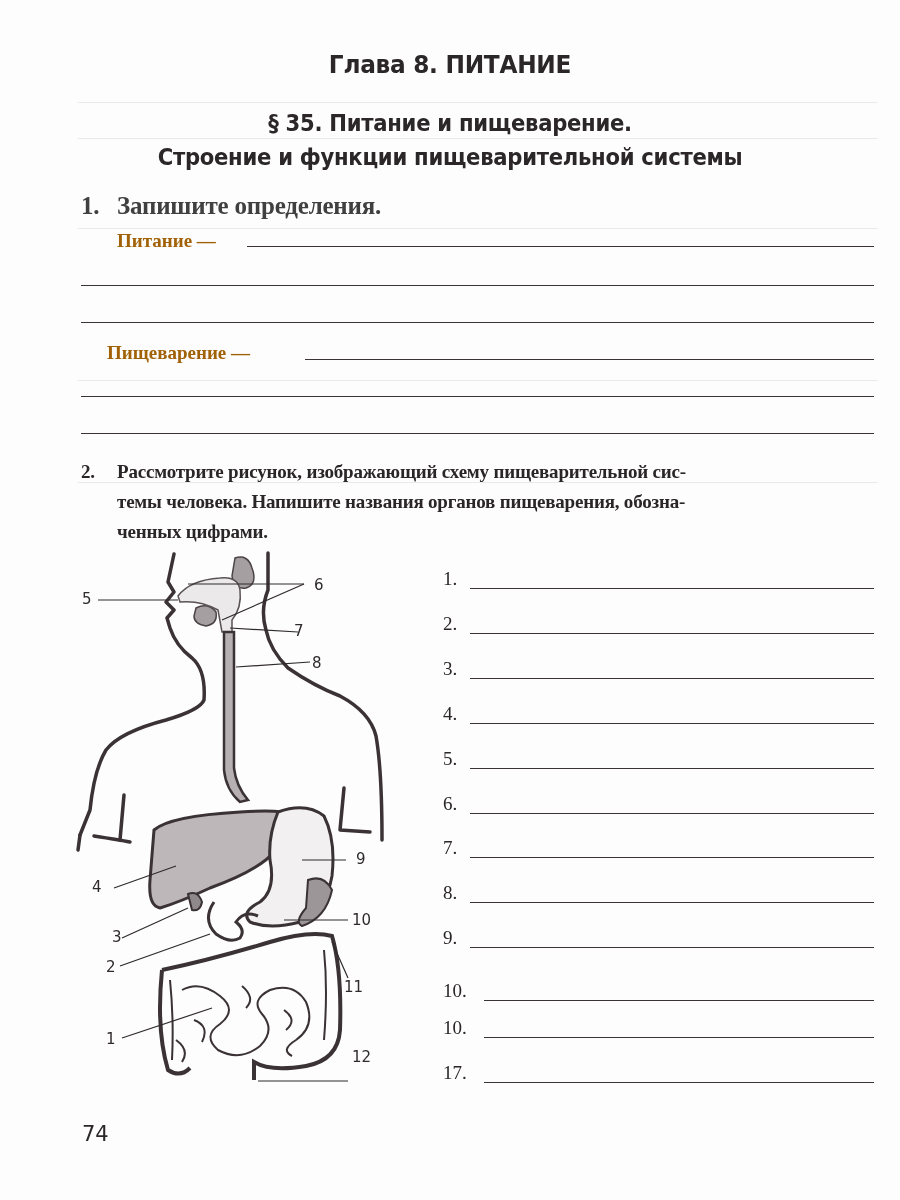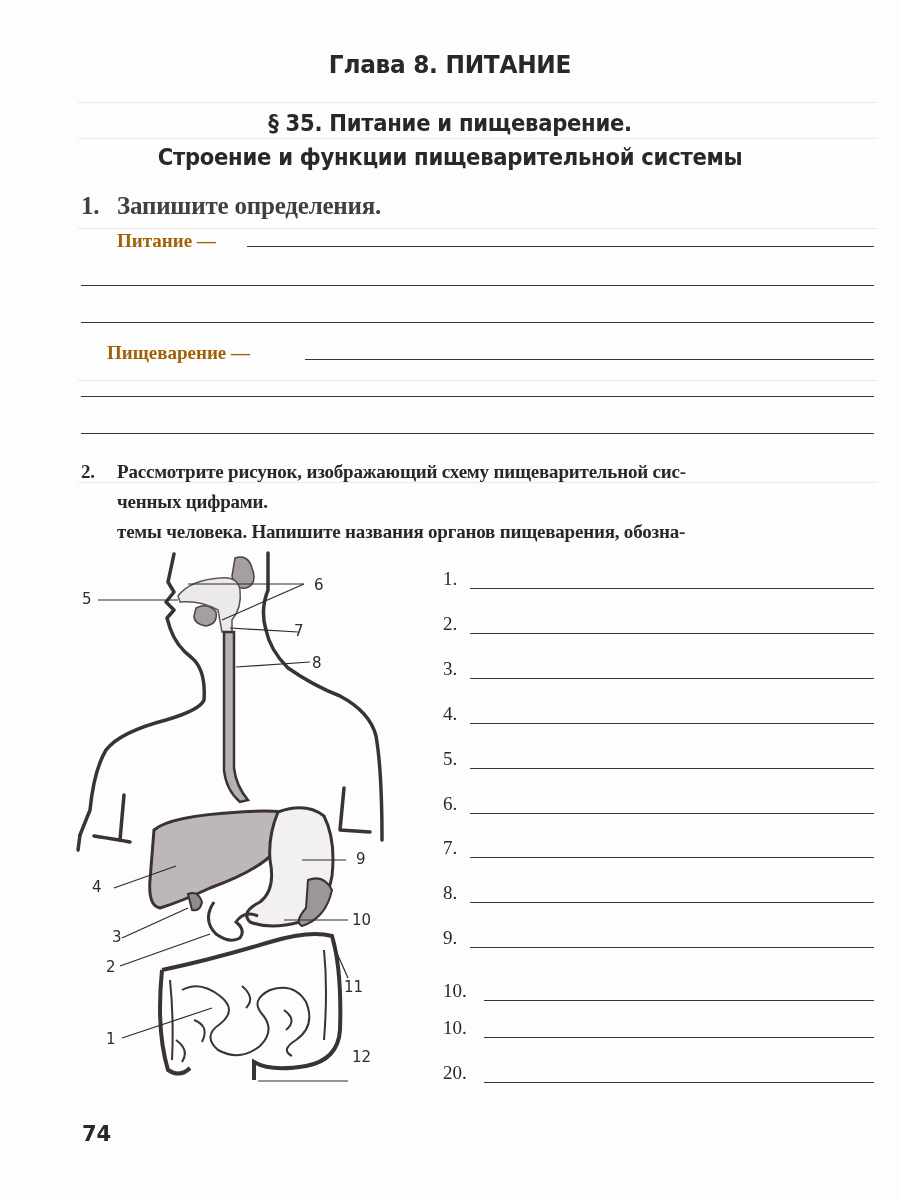--- a/index.html
+++ b/index.html
@@ -50,21 +50,21 @@
   }
   .answer .num { position: absolute; left: 3px; bottom: 2px; }
   .answer .ln { position: absolute; right: 0; bottom: 3px; border-top: 1.4px solid #3a3436; }
   .diagram { position: absolute; left: 70px; top: 550px; width: 320px; height: 550px; }
   .lbl {
     position: absolute; font-family: "DejaVu Sans", "Liberation Sans", sans-serif;
     font-size: 15px; color: #2f2a2c;
   }
   .page-num {
     position: absolute; left: 82px; top: 1122px;
-    font-family: "DejaVu Sans", "Liberation Sans", sans-serif; font-weight: bold;
+    font-family: "DejaVu Sans", "Liberation Sans", sans-serif; font-weight: normal;
     font-size: 21px; color: #2b2628;
   }
 </style>
 </head>
 <body>
 
 <div class="ghost">
   <div class="gl" style="top:52px"></div>
   <div class="gl" style="top:88px"></div>
   <div class="gl" style="top:178px"></div>
@@ -87,22 +87,22 @@
 <div class="rule" style="left:81px; width:793px; top:285px;"></div>
 <div class="rule" style="left:81px; width:793px; top:322px;"></div>
 
 <div class="def-label" style="left:107px; top:342px;">Пищеварение —</div>
 <div class="rule" style="left:305px; width:569px; top:359px;"></div>
 <div class="rule" style="left:81px; width:793px; top:396px;"></div>
 <div class="rule" style="left:81px; width:793px; top:433px;"></div>
 
 <div class="task2-text">
   <div class="line"><span class="task-num">2.</span><span>Рассмотрите рисунок, изображающий схему пищеварительной сис-</span></div>
+  <div class="line indent">темы человека. Напишите названия органов пищеварения, обозна-</div>
   <div class="line indent">ченных цифрами.</div>
-  <div class="line indent">темы человека. Напишите названия органов пищеварения, обозна-</div>
 </div>
 
 <div class="diagram">
   <svg width="320" height="550" viewBox="0 0 320 550">
     <g fill="none" stroke="#3a3234" stroke-width="3.5" stroke-linecap="round" stroke-linejoin="round">
 
       <path d="M104 4 L98 32 L104 42 L96 52 L104 60 L97 68 L100 78 Q106 96 122 108 Q136 120 134 150 Q130 160 96 170 Q50 182 36 200 Q24 220 20 260 L10 285"></path>
 
       <path d="M198 3 L198 40 Q190 60 196 80 Q200 100 218 118 Q244 136 270 146 Q300 162 306 186 Q312 220 312 290"></path>
 
@@ -207,17 +207,17 @@
   </div>
 <div class="answer" style="top:974px;">
     <span class="num">10.</span>
     <span class="ln" style="left:44px;"></span>
   </div>
 <div class="answer" style="top:1011px;">
     <span class="num">10.</span>
     <span class="ln" style="left:44px;"></span>
   </div>
 <div class="answer" style="top:1056px;">
-    <span class="num">20.</span>
+    <span class="num">17.</span>
     <span class="ln" style="left:44px;"></span>
   </div>
 
 <div class="page-num">74</div>
 
 </body></html>

